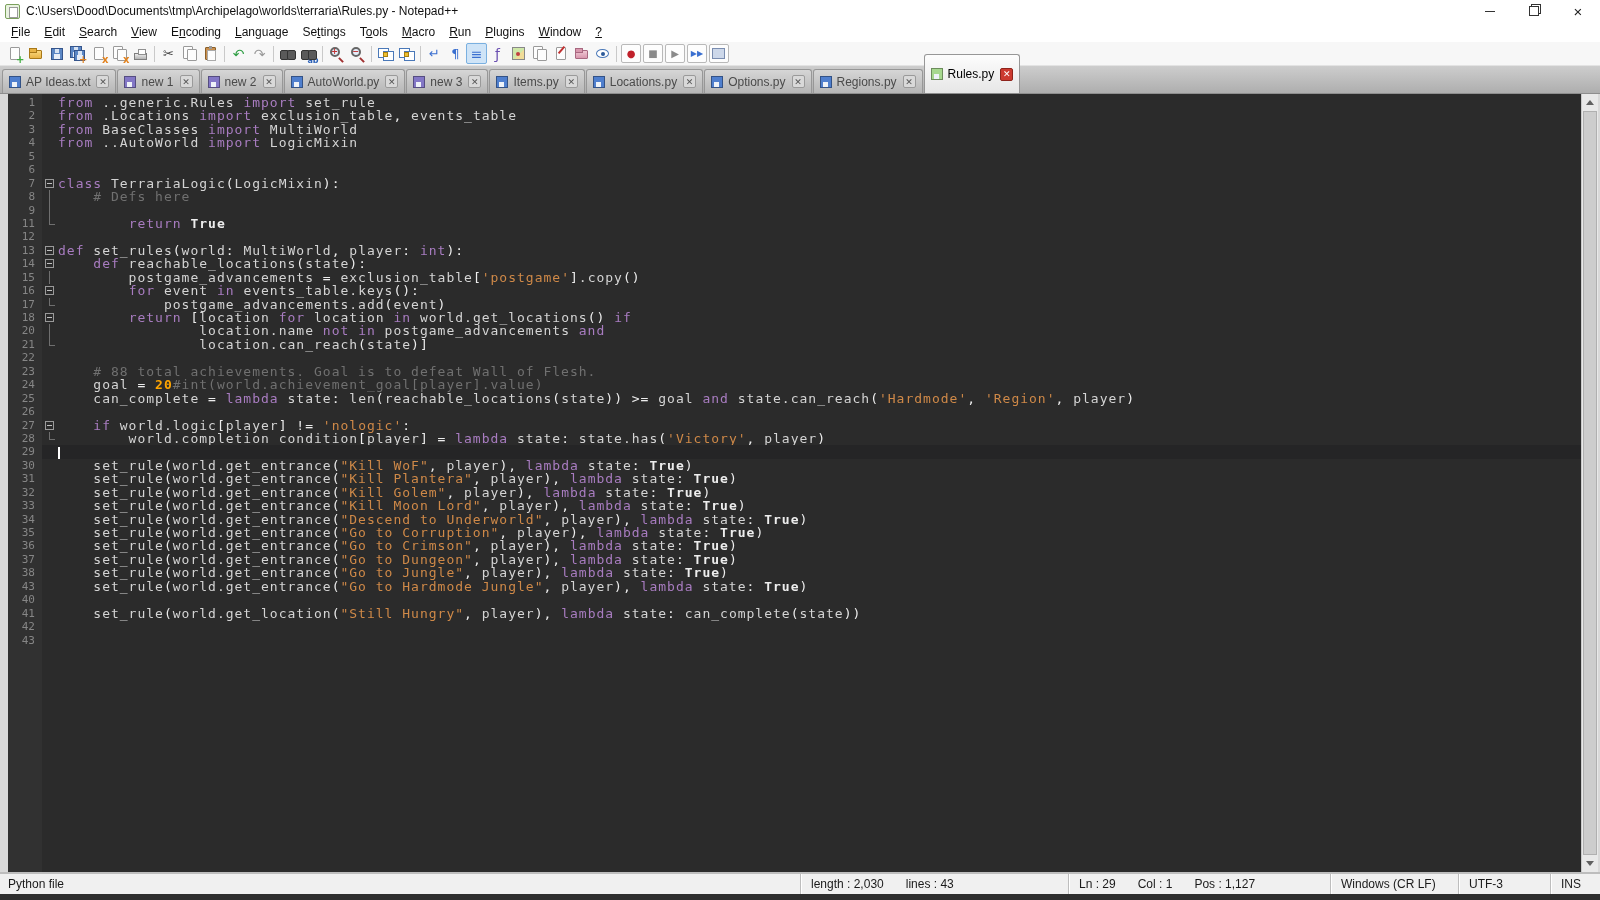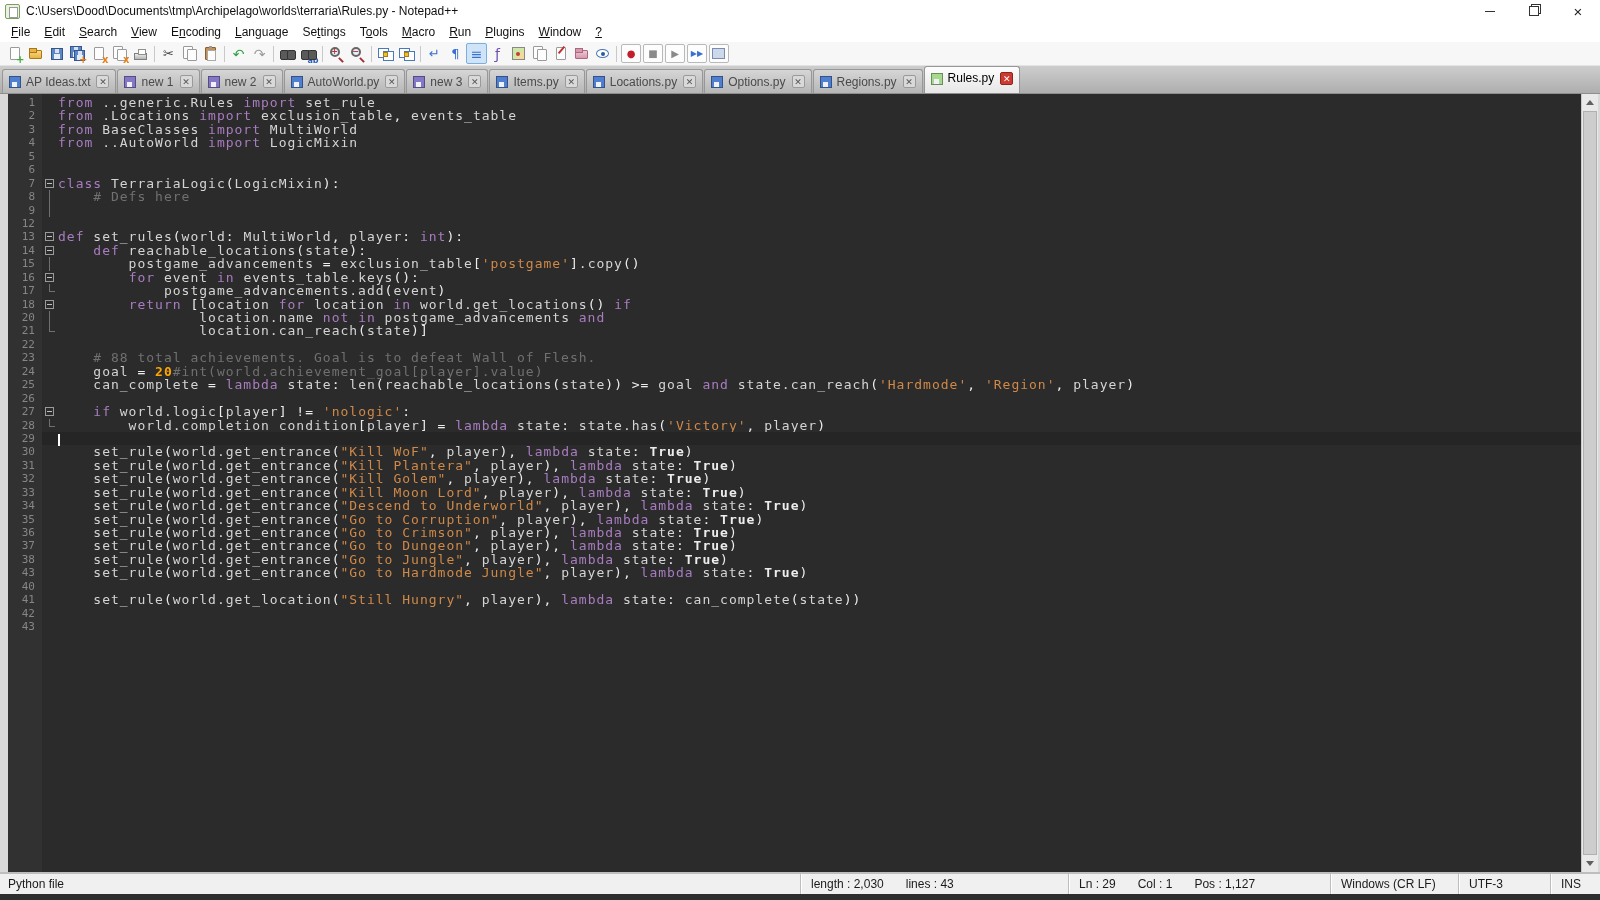--- a/index.html
+++ b/index.html
@@ -74,21 +74,21 @@
     background:linear-gradient(#cdd8ea,#cdd8ea),
     repeating-linear-gradient(0deg,#7a8db0 0 1px,transparent 1px 4px),
     repeating-linear-gradient(90deg,#7a8db0 0 1px,transparent 1px 4px);background-blend-mode:normal;}
 
   
   .tabbar{height:28px;background:linear-gradient(#cdcdcd,#aeaeae);display:flex;align-items:flex-end;
     padding-left:2px;flex:0 0 auto;border-bottom:1px solid #8e8e8e;}
   .tab{height:24px;display:flex;align-items:center;padding:8px 6px;margin-right:1px;
     background:linear-gradient(#d6d6d6,#b6b6b6);border:1px solid #979797;border-bottom:none;
     border-radius:3px 3px 0 0;font-size:12px;color:#4a4a4a;white-space:nowrap;}
-  .tab.active{height:27px;background:linear-gradient(#fdfdfd,#e6e6e6);color:#000;align-items:flex-end;}
+  .tab.active{height:39px;background:linear-gradient(#fdfdfd,#e6e6e6);color:#000;}
   .tab-floppy{width:12px;height:12px;position:relative;margin-right:5px;border:1px solid rgba(0,0,0,.35);}
   .tab-floppy::after{content:"";position:absolute;left:2px;bottom:0;width:5px;height:5px;background:#eef2f8;}
   .tab-close{width:13px;height:13px;margin-left:6px;background:#d9d9d9;border:1px solid #9a9a9a;border-radius:2px;
     display:flex;align-items:center;justify-content:center;font:bold 9px "DejaVu Sans",sans-serif;color:#555;}
   .tab-close.red{background:#cc3a30;border-color:#8e241c;color:#fff;}
 
   
   .editor-area{flex:1;display:flex;background:#2b2b2b;position:relative;min-height:0;}
   .frame-left{width:8px;background:#d9d9d9;flex:0 0 auto;}
   .sci{flex:1;position:relative;overflow:hidden;background:#2b2b2b;}
@@ -416,20 +416,28 @@
             <div class="ln-code"><span class="tk-c">    # Defs here</span></div>
           </div>
           <div class="line">
             <div class="ln-num">9</div>
             <div class="ln-fold">
               <div class="fv"></div>
             </div>
             <div class="ln-code"></div>
           </div>
           <div class="line">
+            <div class="ln-num">11</div>
+            <div class="ln-fold">
+              <div class="fend"></div>
+              <div class="fend2"></div>
+            </div>
+            <div class="ln-code"><span class="tk-d">        </span><span class="tk-k">return</span><span class="tk-d"> </span><span class="tk-b">True</span></div>
+          </div>
+          <div class="line">
             <div class="ln-num">12</div>
             <div class="ln-fold"></div>
             <div class="ln-code"></div>
           </div>
           <div class="line">
             <div class="ln-num">13</div>
             <div class="ln-fold">
               <div class="fbox"></div>
             </div>
             <div class="ln-code"><span class="tk-k">def</span><span class="tk-d"> set_rules</span><span class="tk-o">(</span><span class="tk-d">world</span><span class="tk-o">:</span><span class="tk-d"> MultiWorld</span><span class="tk-o">,</span><span class="tk-d"> player</span><span class="tk-o">:</span><span class="tk-d"> </span><span class="tk-k">int</span><span class="tk-o">):</span></div>

